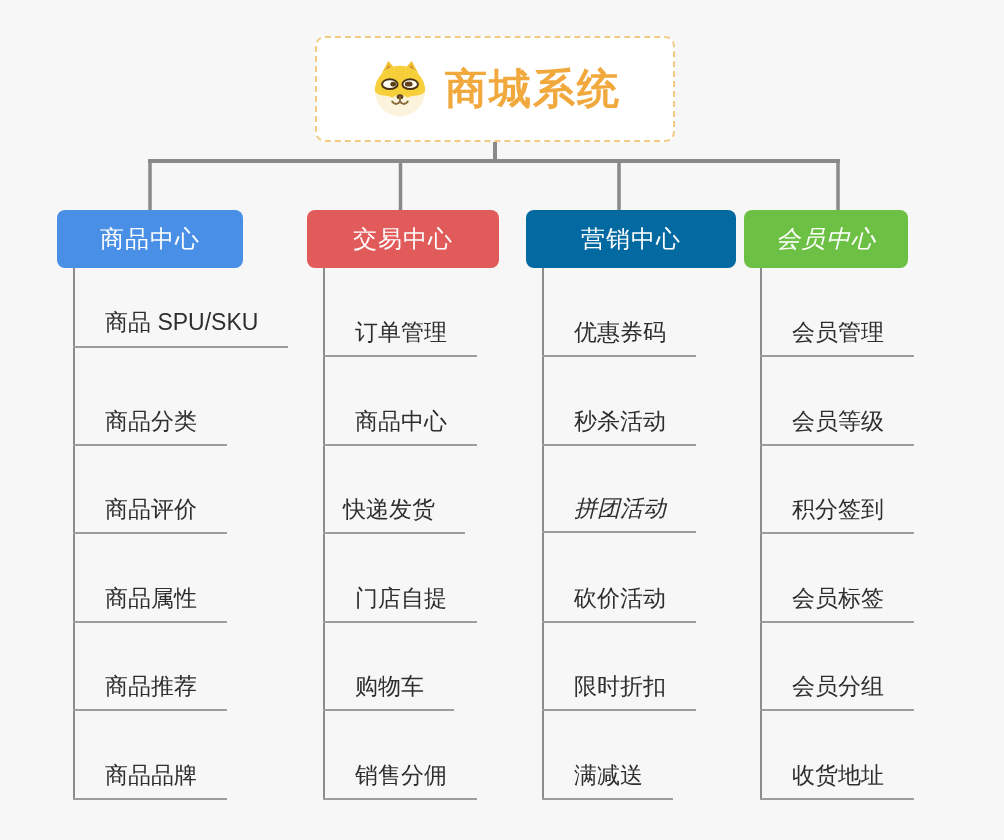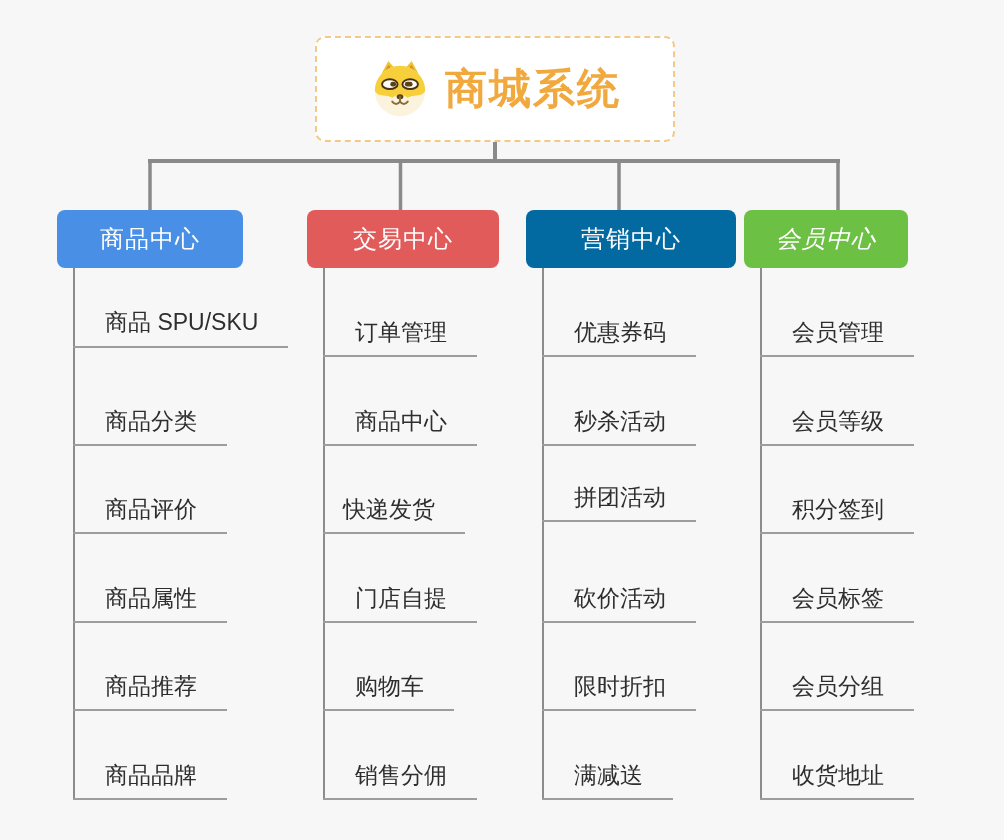--- a/index.html
+++ b/index.html
@@ -130,21 +130,21 @@
       <div class="branch-header" style="left: 526px; width: 210px; background: #0369a1;">
         <span>营销中心</span>
       </div>
       <div class="branch-trunk" style="left: 542px; top: 268px; height: 530px;"></div>
       <div class="leaf" style="left: 542px; top: 315px;">
         <span>优惠券码</span>
       </div>
       <div class="leaf" style="left: 542px; top: 404px; text-align: center;">
         <span>秒杀活动</span>
       </div>
-      <div class="leaf" style="left: 542px; top: 480px;">
+      <div class="leaf" style="left: 542px; top: 491px; font-style: italic;">
         <span>拼团活动</span>
       </div>
       <div class="leaf" style="left: 542px; top: 581px;">
         <span>砍价活动</span>
       </div>
       <div class="leaf" style="left: 542px; top: 669px;">
         <span>限时折扣</span>
       </div>
       <div class="leaf" style="left: 542px; top: 758px;">
         <span>满减送</span>

